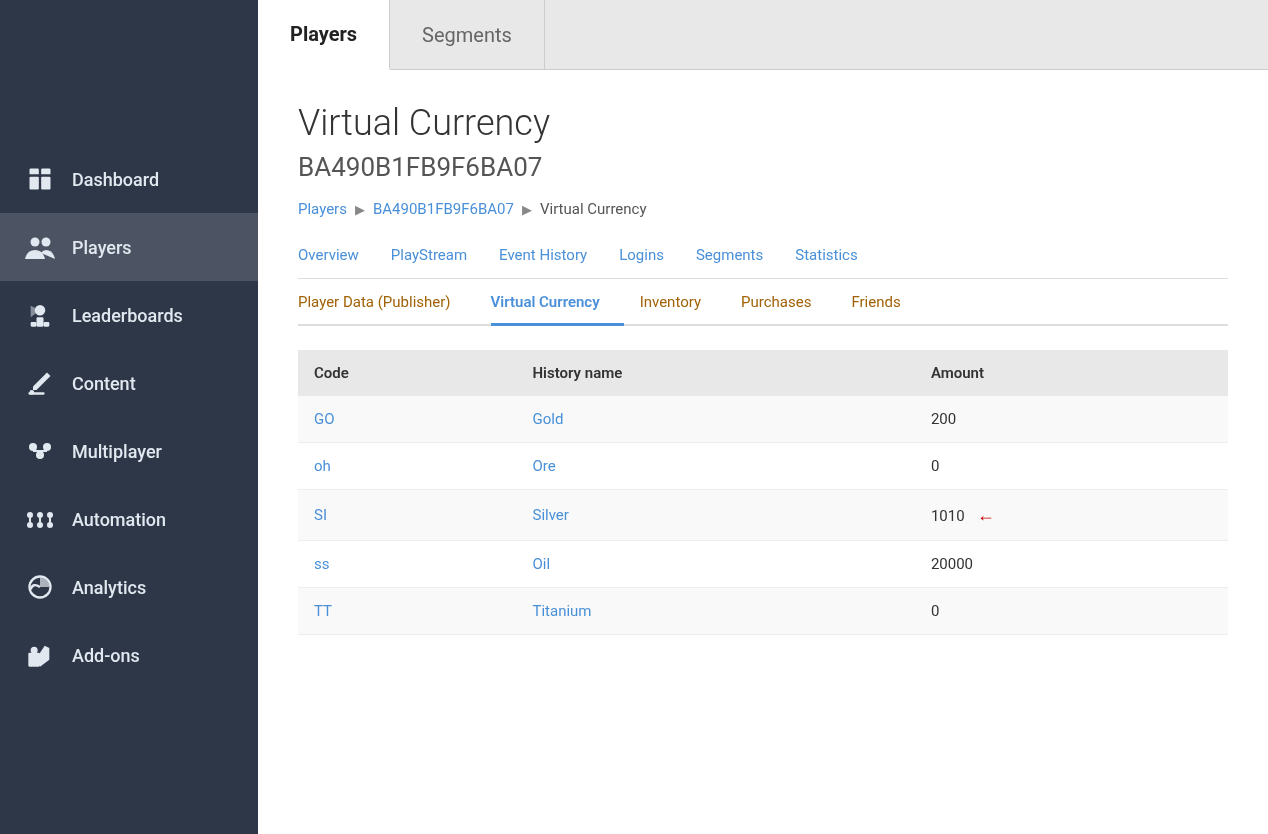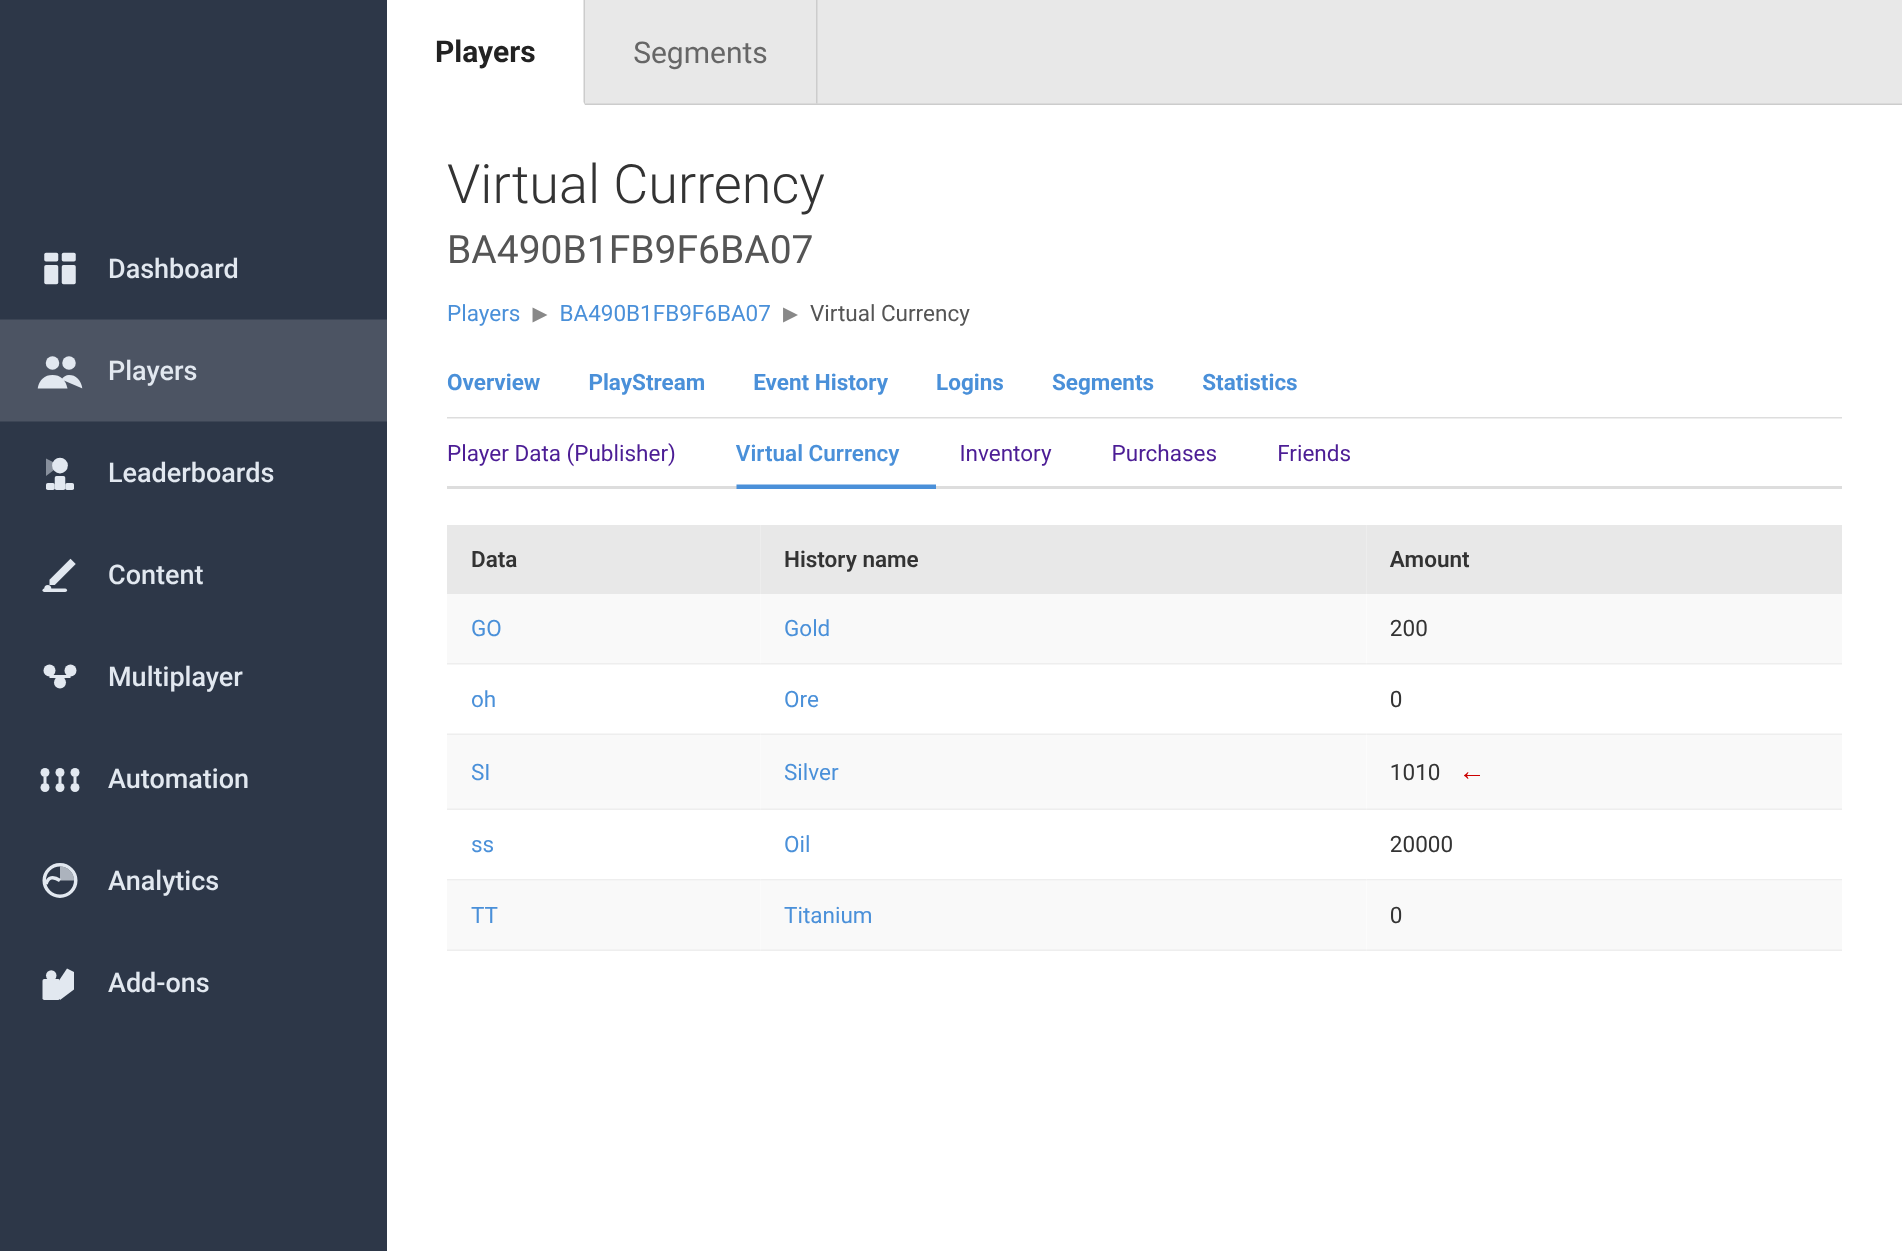--- a/index.html
+++ b/index.html
@@ -120,34 +120,33 @@
       border-bottom: 1px solid #ddd;
       margin-bottom: 0;
     }
     .nav-tab {
       font-size: 15px;
       color: #4a90d9;
       padding-bottom: 12px;
       cursor: pointer;
       border-bottom: 2px solid transparent;
       white-space: nowrap;
-      font-weight: bold;
     }
 
     
     .sub-tabs {
       display: flex;
       gap: 0;
       border-bottom: 2px solid #ddd;
       margin-top: 0;
       margin-bottom: 24px;
     }
     .sub-tab {
       font-size: 15px;
-      color: #4c1d95;
+      color: #a16207;
       padding: 14px 24px 12px 0;
       cursor: pointer;
       border-bottom: 3px solid transparent;
       margin-bottom: -2px;
       white-space: nowrap;
       margin-right: 16px;
     }
     .sub-tab.active {
       color: #4a90d9;
       border-bottom: 3px solid #4a90d9;
@@ -336,21 +335,21 @@
       <div class="sub-tab">Player Data (Publisher)</div>
       <div class="sub-tab active">Virtual Currency</div>
       <div class="sub-tab">Inventory</div>
       <div class="sub-tab">Purchases</div>
       <div class="sub-tab">Friends</div>
     </div>
 
     <table class="data-table">
       <thead>
         <tr>
-          <th>Data</th>
+          <th>Code</th>
           <th>History name</th>
           <th>Amount</th>
         </tr>
       </thead>
       <tbody id="table-body">
       <tr>
             <td class="code-cell">GO</td>
             <td class="name-cell">Gold</td>
             <td class="amount-cell">200</td>
           </tr>

